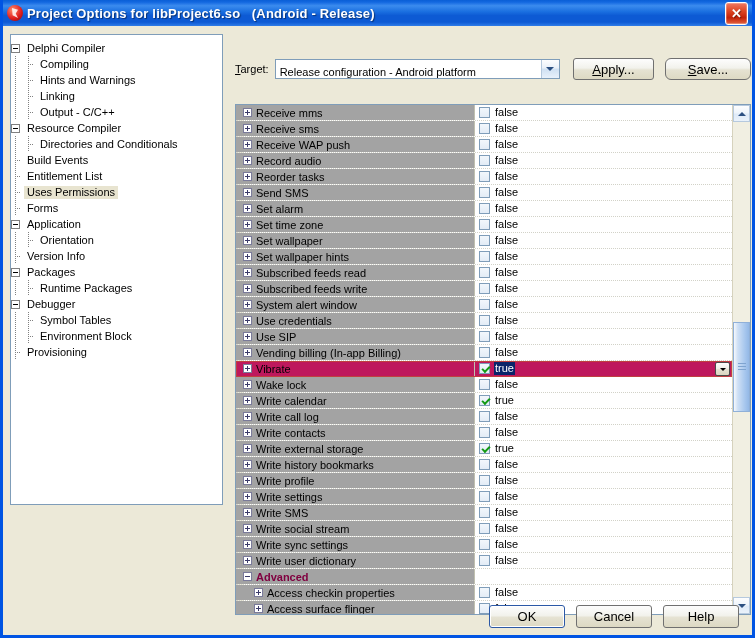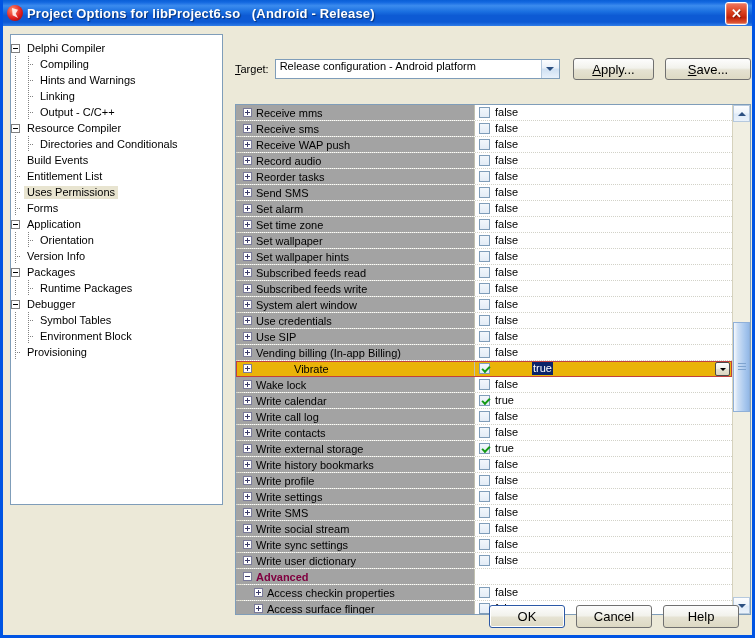--- a/index.html
+++ b/index.html
@@ -126,21 +126,21 @@
     position: absolute; left: 232px; top: 32px;
     width: 516px; height: 22px;
     display: flex; align-items: center;
   }
   .target-label { font-size: 11px; color: #000; margin-right: 6px; }
   .target-label u { text-decoration: underline; }
   .combo {
     width: 285px; height: 20px; box-sizing: border-box;
     border: 1px solid #7f9db9;
     background: #fff;
-    display: flex; align-items: flex-start;
+    display: flex; align-items: flex-end;
     position: relative;
   }
   .combo-text {
     font-size: 11px; color: #000; padding-left: 4px; flex: 1 1 auto;
     white-space: nowrap; overflow: hidden;
   }
   .combo-arrow {
     width: 17px; height: 18px; flex: 0 0 17px;
     background: linear-gradient(to bottom,#fdfdfe 0%,#e9f0f8 45%,#cfe0f2 50%,#e8f1fb 100%);
     border-left: 1px solid #b4c8dd;
@@ -156,21 +156,21 @@
     height: 22px; box-sizing: border-box;
     border: 1px solid #707070;
     border-radius: 3px;
     background: linear-gradient(to bottom,#fdfdfd 0%,#f2f2ec 45%,#e5e2d2 55%,#ddd9c3 100%);
     font-size: 13px; color: #000;
     display: flex; align-items: center; justify-content: center;
     font-family: "Liberation Sans", sans-serif;
   }
   .btn u { text-decoration: underline; }
   .btn-apply { position: absolute; left: 338px; top: 0; width: 81px; }
-  .btn-save  { position: absolute; left: 430px; top: 0; width: 86px; }
+  .btn-save  { position: absolute; left: 430px; top: 0; width: 86px; border-radius: 6px; }
   
   .grid-outer {
     position: absolute; left: 232px; top: 78px;
     width: 516px; height: 511px;
     box-sizing: border-box;
     border: 1px solid #7f9db9;
     background: #fff;
     overflow: hidden;
     display: flex;
   }
@@ -238,21 +238,21 @@
     transform: rotate(-45deg);
   }
   .valtext { line-height: 13px; padding: 0 1px; }
   
   .row.group .namecell {
     font-weight: bold; color: #800040;
   }
   .row.group .valcell { background: #fff; }
   
   .row.selected .namecell,
-  .row.selected .valcell { background: #eab308; gap: 38px; }
+  .row.selected .valcell { background: #be185d; }
   .sel-frame {
     position: absolute; left: 0; right: 0; top: 0; height: 16px;
     border: 1px solid #c04040;
     box-sizing: border-box;
     pointer-events: none;
   }
   .row.selected .valtext {
     background: #0a246a; color: #ffffff;
   }
   .drop-btn {

